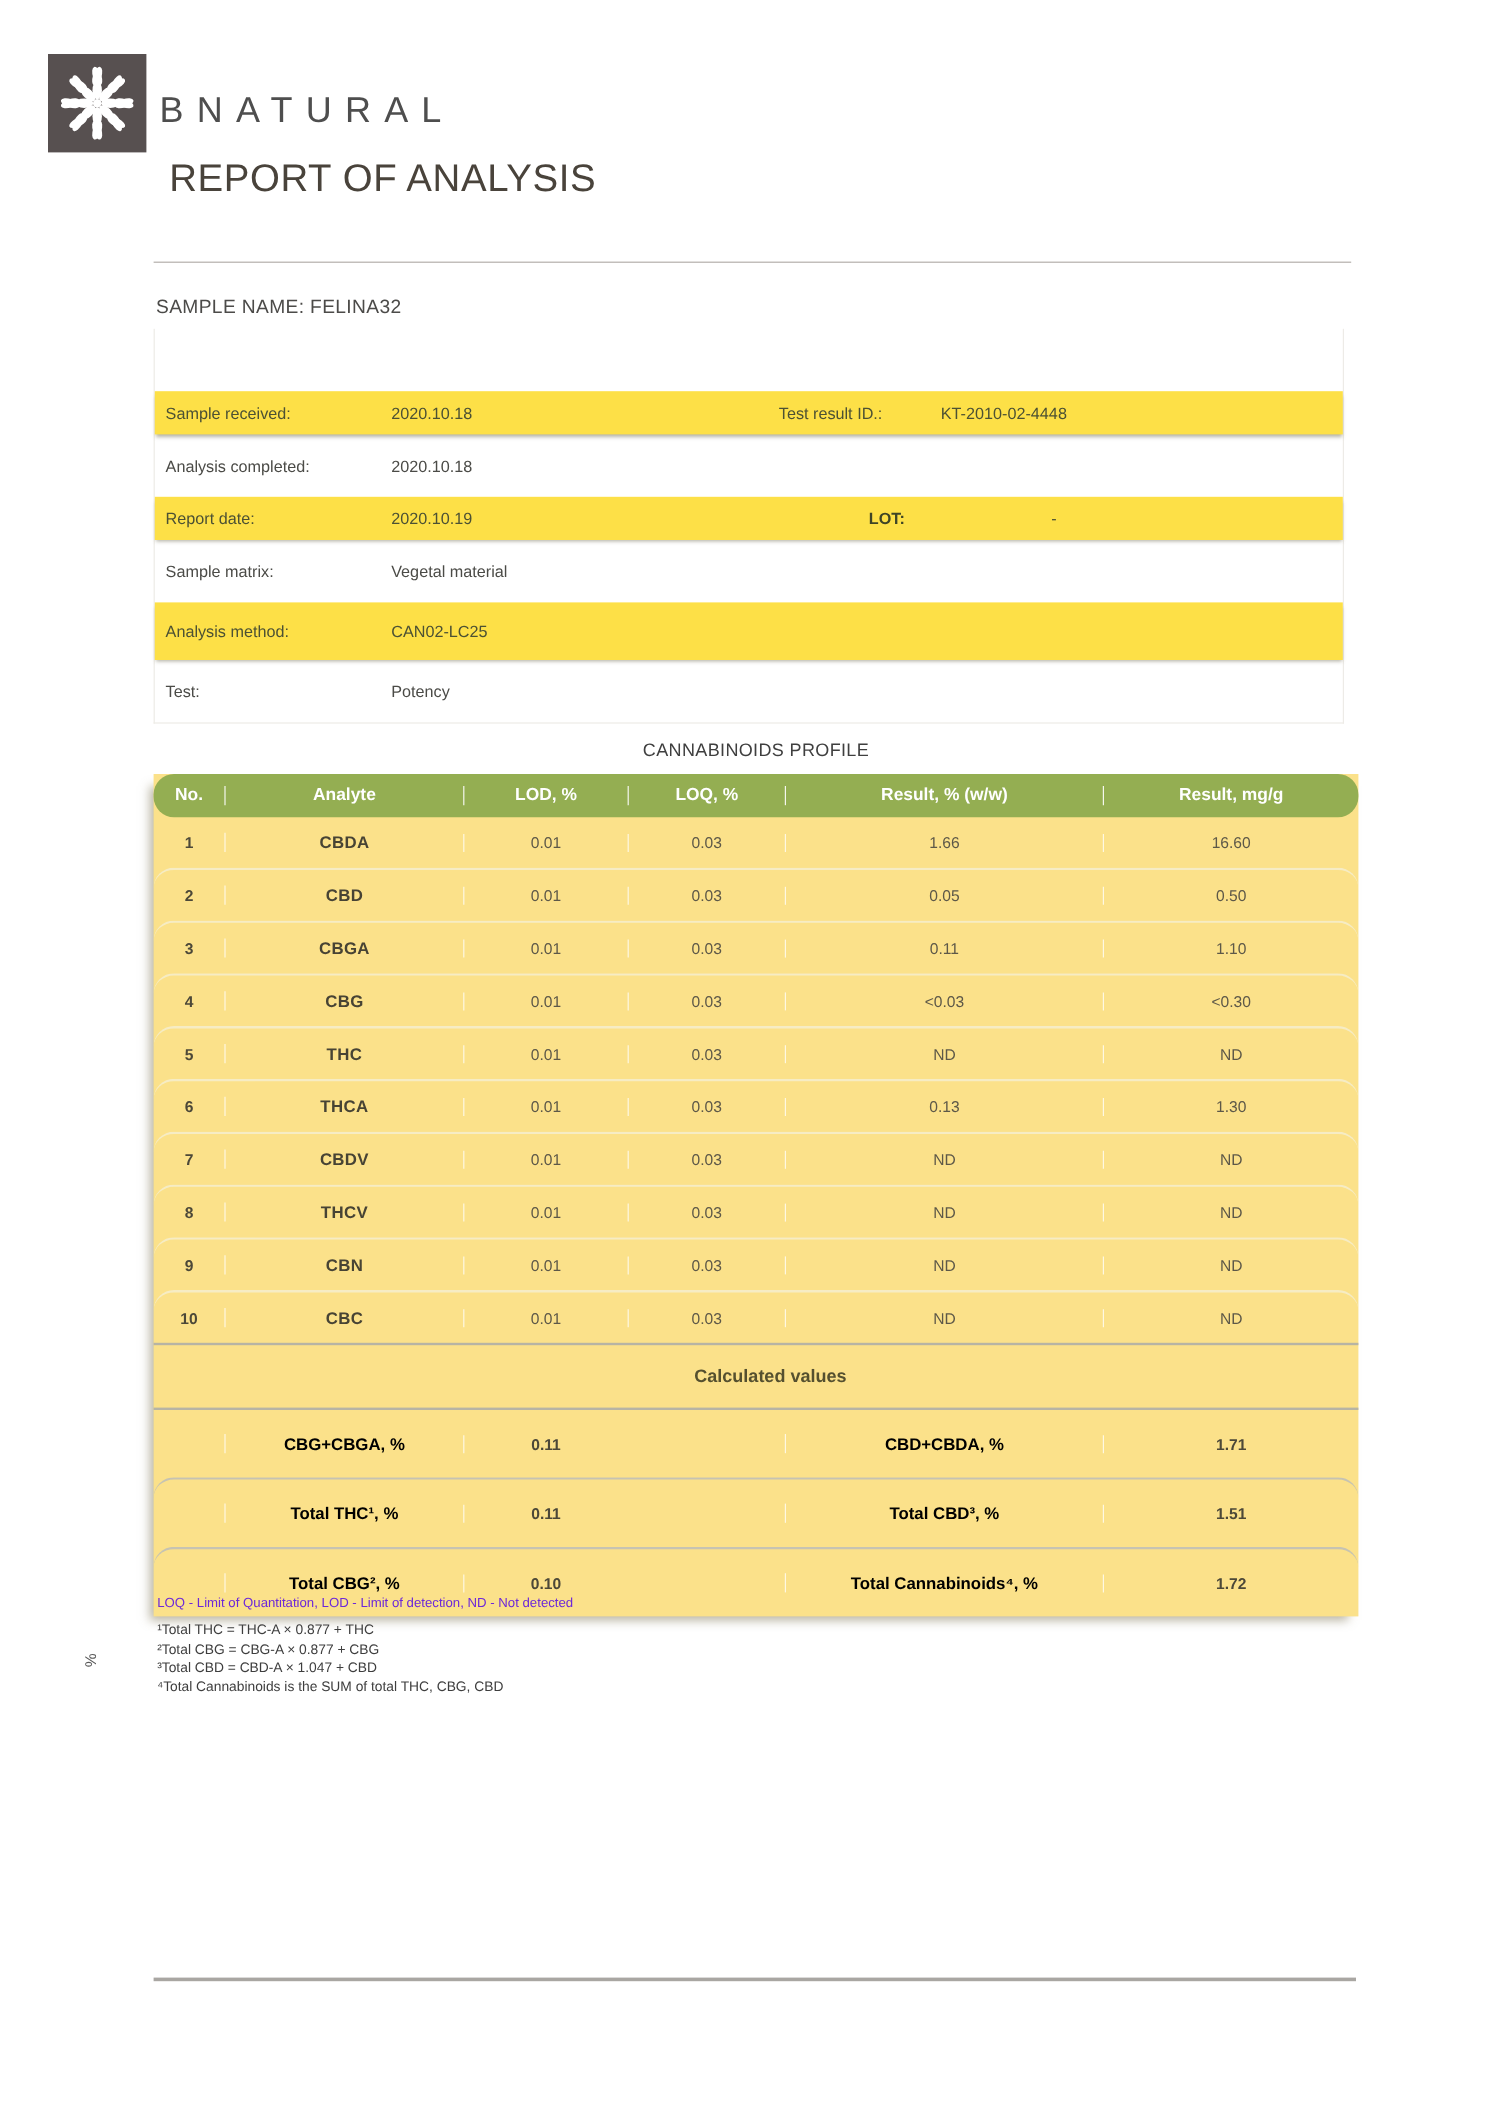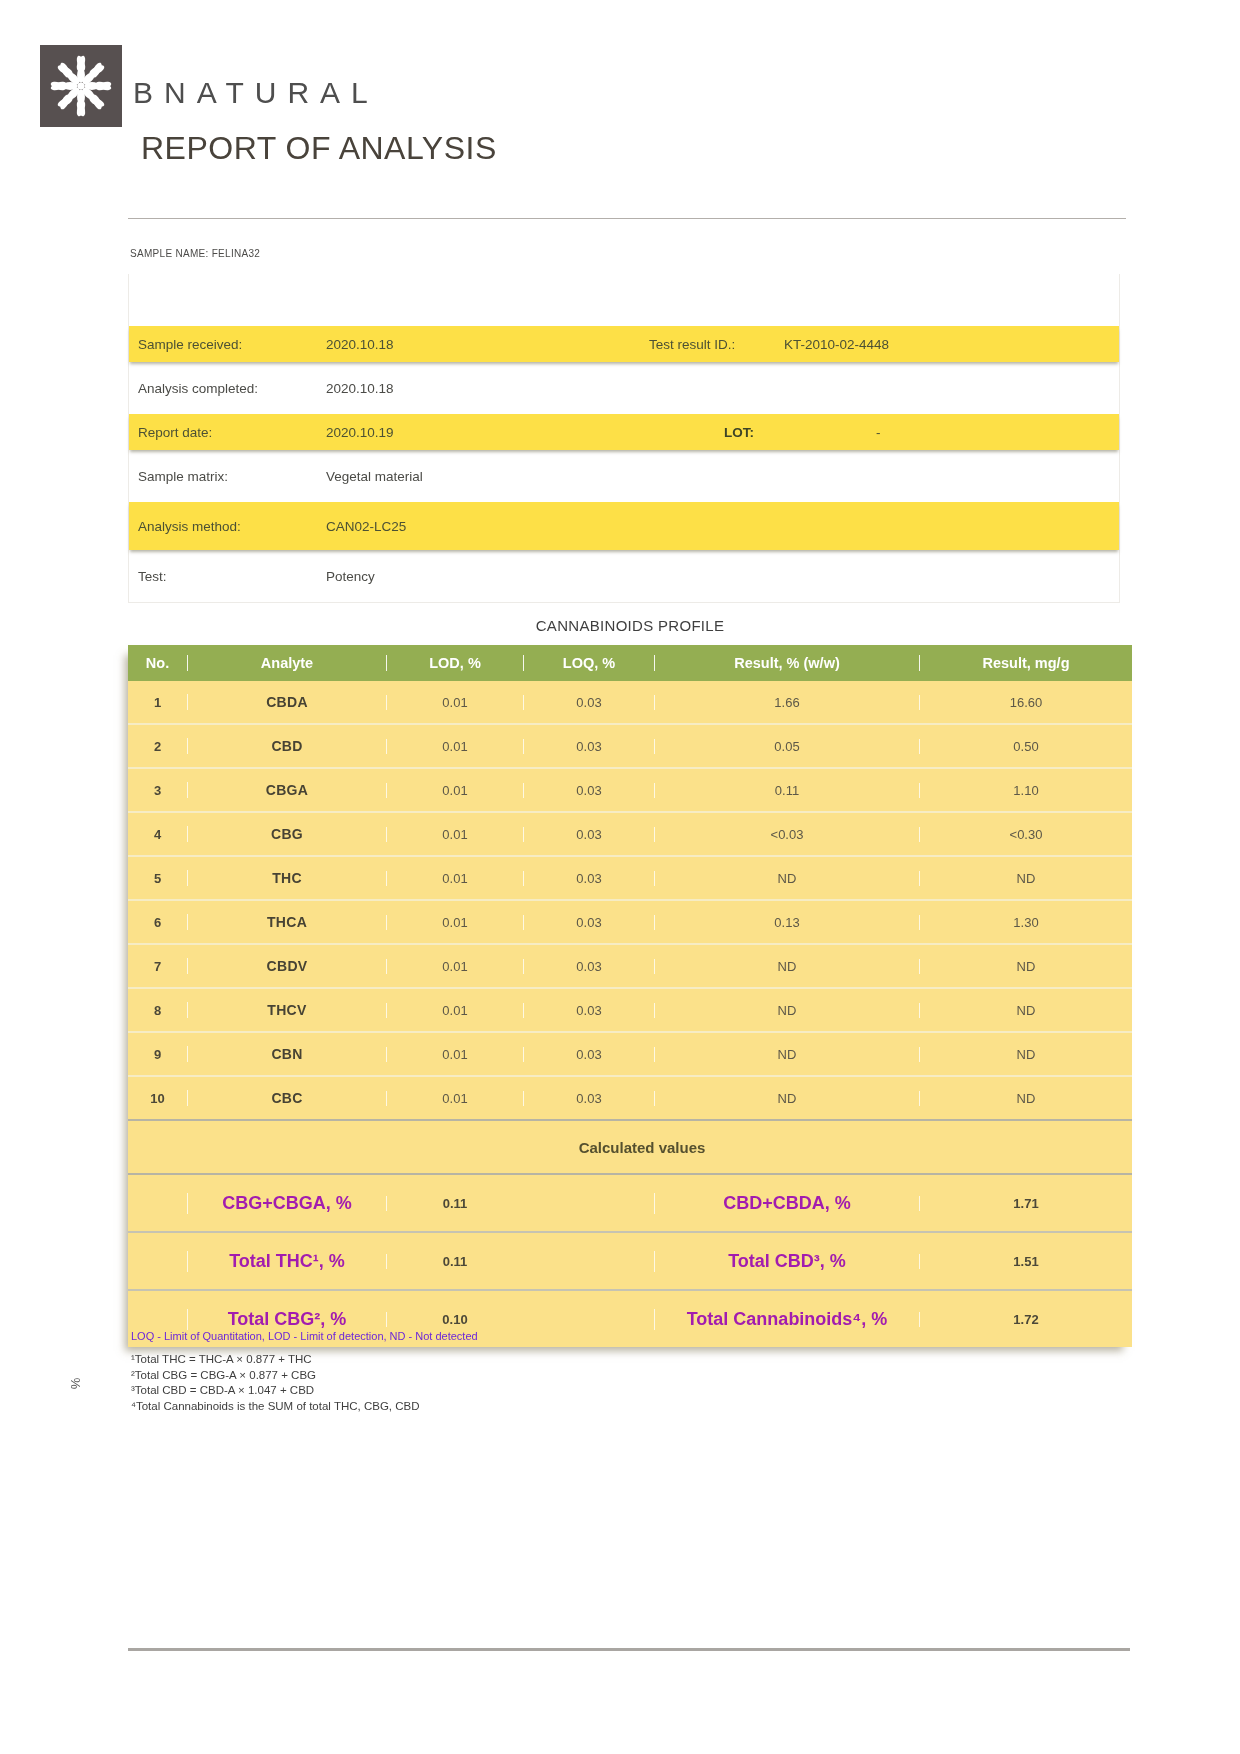--- a/index.html
+++ b/index.html
@@ -9,56 +9,56 @@
   
   .logo{position:absolute;left:40px;top:45px;width:82px;height:82px;background:#575050;
         display:flex;align-items:center;justify-content:center;}
   .brand{position:absolute;left:133px;top:76px;font-size:30px;font-weight:500;
          letter-spacing:11px;color:#4e4e4e;}
   .title{position:absolute;left:141px;top:130px;font-size:32px;font-weight:400;
          color:#49433b;letter-spacing:.5px;}
   .rule{position:absolute;border-top:1px solid #b3afab;}
   .top-rule{left:128px;top:218px;width:998px;}
   .bottom-rule{left:128px;top:1648px;width:1002px;border-top:3px solid #a9a6a2;}
-  .sample-name{position:absolute;left:130px;top:248px;font-size:10px;color:#4c4b49;
+  .sample-name{position:absolute;left:130px;top:248px;font-size:16px;color:#4c4b49;
                letter-spacing:.3px;}
 
   
   .info-table{position:absolute;left:128px;top:274px;width:990px;background:#fff;
               border:1px solid #edebe7;border-top:none;}
   .info-row{display:grid;grid-template-columns:197px 323px 135px 1fr;align-items:center;
             font-size:13.5px;color:#4b4b47;}
   .info-row.green{background:#fde047;color:#4c5134;
                   box-shadow:0 3px 3px -1px rgba(110,105,80,.5);}
   .info-row .c1{padding-left:9px;}
   .info-row .lot-label{padding-left:75px;font-weight:700;color:#3e4426;}
   .info-row .lot-value{padding-left:92px;}
 
   
   .profile-title{position:absolute;left:128px;top:617px;width:1004px;text-align:center;
                  font-size:15px;color:#3f3f3f;letter-spacing:.3px;}
   .main-table{position:absolute;left:128px;top:645px;width:1004px;background:#FBE18A;
               box-shadow:-6px 7px 8px -3px rgba(115,105,70,.5);}
-  .tr{display:grid;grid-template-columns:59px 199px 137px 131px 265px 213px;}
+  .tr{display:grid;grid-template-columns:59px 199px 137px 131px 265px 213px;border-radius:17px;}
   .tr.head{background:#94AE52;height:36px;align-items:center;color:#ffffff;
            font-weight:700;font-size:14.5px;}
   .tr.head .th{text-align:center;border-left:1px solid rgba(255,255,255,.9);}
   .tr.head .th:first-child{border-left:none;}
   .tr.row{height:42px;align-items:center;text-align:center;font-size:13px;color:#5d5848;}
   .tr.row + .tr.row{border-top:2px solid #f6ecc4;}
   .td{border-left:1px solid rgba(255,255,255,.75);}
   .td:first-child{border-left:none;}
   .td.no{font-weight:700;color:#4c4838;}
   .td.analyte{font-weight:700;font-size:14px;color:#474334;letter-spacing:.3px;}
   .calc-title{height:52px;display:flex;align-items:center;justify-content:center;
               font-weight:700;font-size:15px;color:#55502f;
               border-top:2px solid #b7b4a4;border-bottom:2px solid #b7b4a4;padding-left:24px;}
   .tr.calc{height:56px;align-items:center;text-align:center;}
   .tr.calc + .tr.calc{border-top:2px solid #c6c3b2;}
-  .calc-label{font-weight:700;color:#a21caf;font-size:18px;}
+  .calc-label{font-weight:700;color:#000000;font-size:14px;}
   .calc-value{font-weight:700;color:#4c4838;font-size:13px;}
 
   
   .legend{position:absolute;left:131px;top:1330px;font-size:11px;color:#6d28d9;}
   .footnotes{position:absolute;left:131px;top:1352px;font-size:11.5px;color:#3e3e3e;
              line-height:15.5px;}
   .side-label{position:absolute;left:70px;top:1376px;font-size:13px;color:#5a5a5a;
               transform:rotate(-90deg);}
 </style>
 </head>

